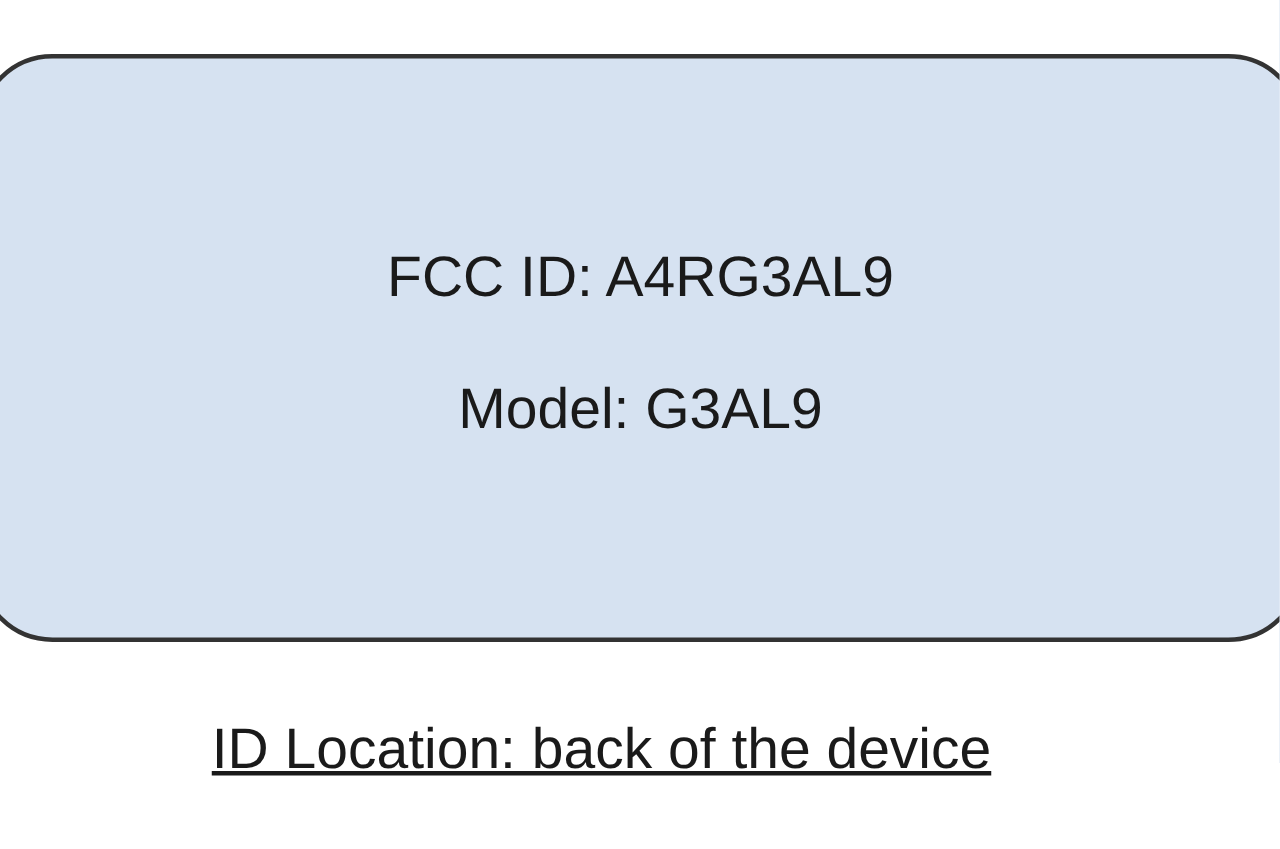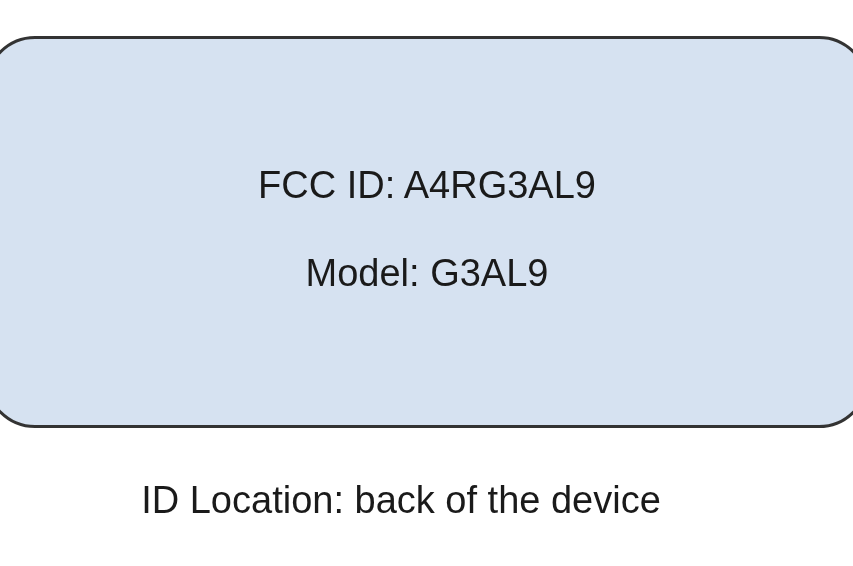--- a/index.html
+++ b/index.html
@@ -46,20 +46,21 @@
   .footer-line {
     position: absolute;
     top: 481px;
     left: 0;
     width: 802px;
     text-align: center;
     font-size: 38px;
     line-height: 1;
     color: var(--text);
     white-space: nowrap;
+    text-decoration: underline;
   }
 </style>
 </head>
 <body>
 
 <div class="label-box">
   <div class="label-line fcc">FCC ID: A4RG3AL9</div>
   <div class="label-line model">Model: G3AL9</div>
 </div>
 

